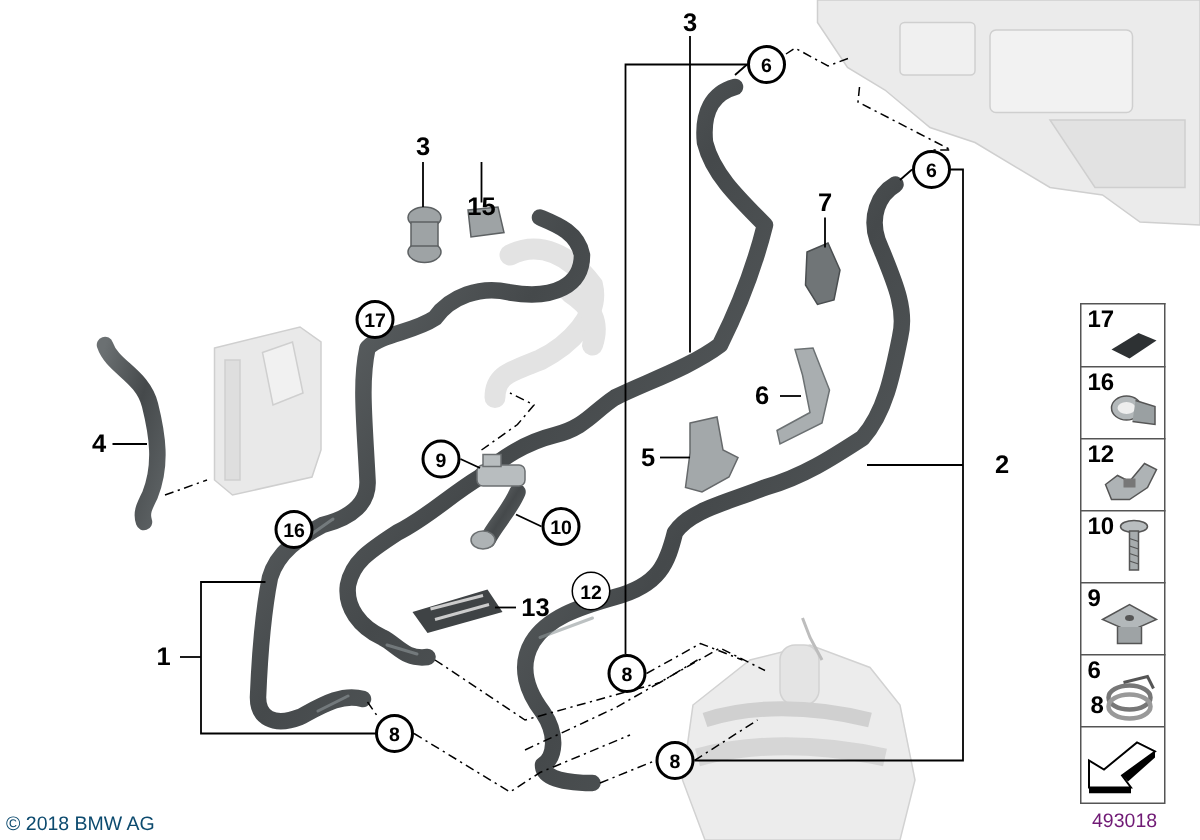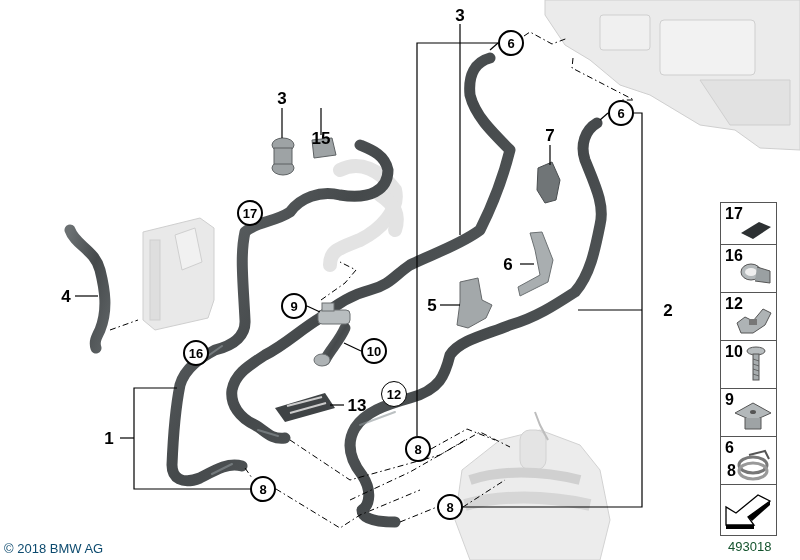--- a/index.html
+++ b/index.html
@@ -7,21 +7,21 @@
     #canvas { position: absolute; left: 0; top: 0; width: 800px; height: 560px; }
     .plain-label { position: absolute; font-family: "Liberation Sans", sans-serif; font-weight: bold; font-size: 17px; color: #000; line-height: 1; transform: translate(-50%, -50%); white-space: nowrap; }
     .circle-label { position: absolute; width: 26px; height: 26px; border: 2px solid #000; border-radius: 50%; background: #fff; box-sizing: border-box; display: flex; align-items: center; justify-content: center; font-family: "Liberation Sans", sans-serif; font-weight: bold; font-size: 13px; color: #000; transform: translate(-50%, -50%); }
     .legend { position: absolute; left: 720px; top: 202px; width: 57px; }
     .legend-cell { position: relative; width: 57px; border: 1px solid #555; border-bottom: none; background: #fff; box-sizing: border-box; }
     .legend-cell:last-child { border-bottom: 1px solid #555; }
     .legend-num { position: absolute; left: 4px; top: 3px; font-family: "Liberation Sans", sans-serif; font-weight: bold; font-size: 16px; line-height: 1; color: #000; }
     .legend-num2 { position: absolute; left: 6px; top: 26px; font-family: "Liberation Sans", sans-serif; font-weight: bold; font-size: 16px; line-height: 1; color: #000; }
     .legend-icon { position: absolute; right: 3px; bottom: 3px; }
     .copyright { position: absolute; left: 4px; top: 541px; font-family: "Liberation Sans", sans-serif; font-size: 13px; color: #0c4a6e; }
-    .diagram-id { position: absolute; left: 728px; top: 539px; font-family: "Liberation Sans", sans-serif; font-size: 13px; color: #14532d; }
+    .diagram-id { position: absolute; left: 728px; top: 539px; font-family: "Liberation Sans", sans-serif; font-size: 13px; color: #701a75; }
   </style>
 </head>
 <body>
 
 <svg id="canvas" viewBox="0 0 800 560" xmlns="http://www.w3.org/2000/svg">
   <defs>
     <linearGradient id="hoseGrad" x1="0" y1="0" x2="1" y2="1">
       <stop offset="0" stop-color="#6b7072"></stop>
       <stop offset="0.5" stop-color="#45494b"></stop>
       <stop offset="1" stop-color="#5d6264"></stop>

